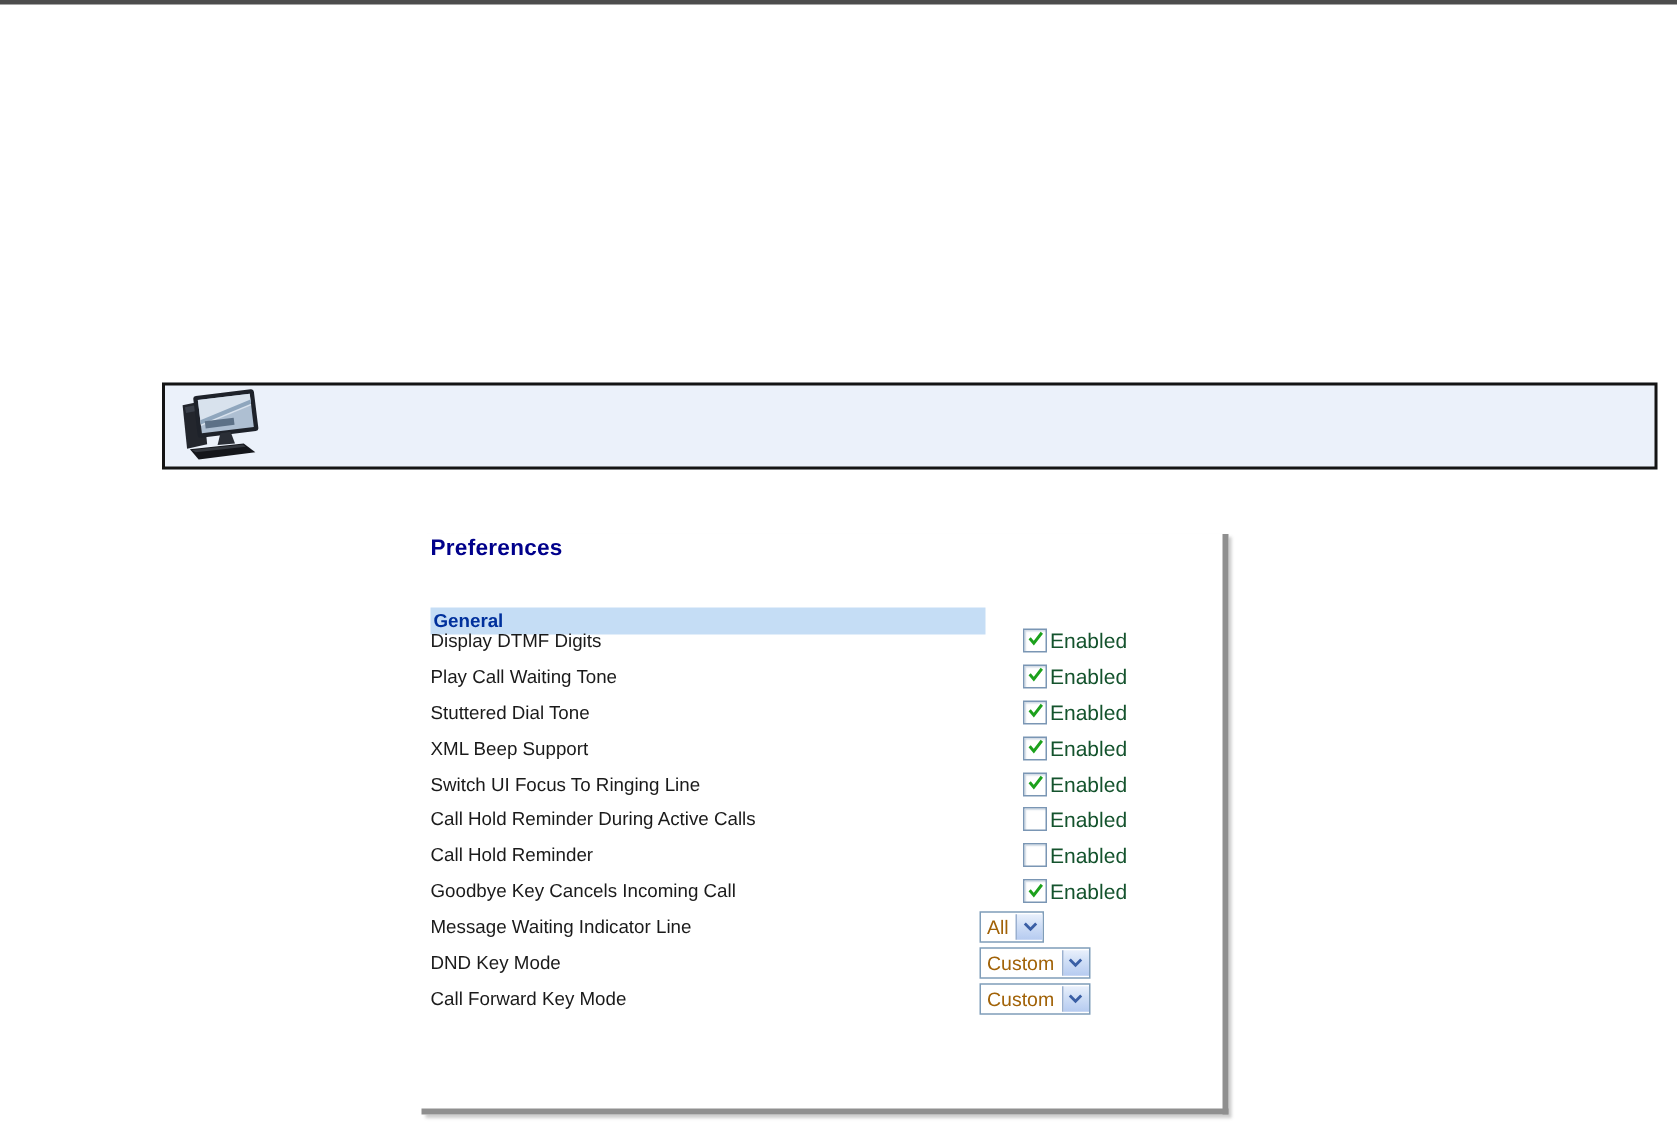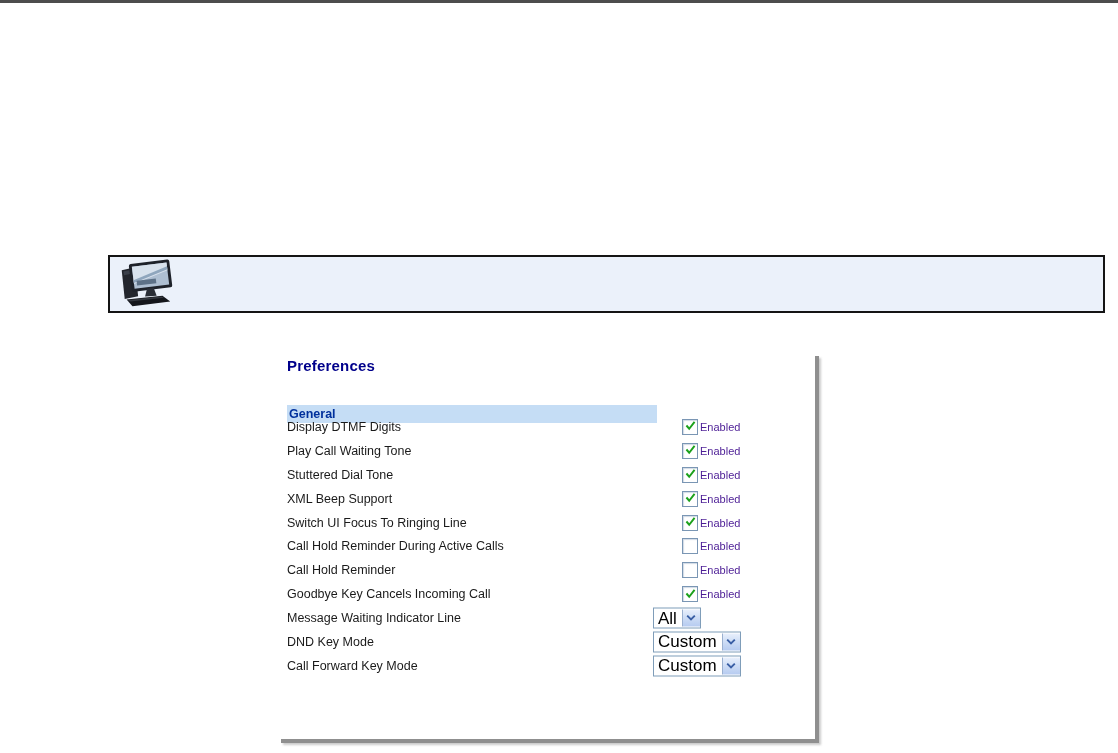--- a/index.html
+++ b/index.html
@@ -44,33 +44,33 @@
     position:absolute;left:6px;top:50%;transform:translateY(-50%);
     font-size:12.5px;color:#1a1a1a;white-space:nowrap;
   }
   .ctl-check{position:absolute;left:401px;top:50%;transform:translateY(-50%);display:flex;align-items:center;}
   .checkbox{
     width:14px;height:14px;background:#ffffff;border:1px solid #7a96b4;
     display:inline-flex;align-items:center;justify-content:center;cursor:pointer;
     box-shadow:inset 1px 1px 1px rgba(122,150,180,.35);
   }
   .checkbox svg{margin-top:-2px;}
-  .enabled-label{font-size:11px;color:#4c1d95;margin-left:2px;}
+  .enabled-label{font-size:14px;color:#14532d;margin-left:2px;}
   .textbox{
     position:absolute;left:372px;top:50%;transform:translateY(-50%);
     width:148px;height:18px;border:1px solid #7f9db9;outline:1px solid #c6d6ea;
     font-family:"Liberation Sans", sans-serif;font-size:12.5px;color:#111;
     padding:0 0 0 3px;background:#fff;
   }
   .selectbox{
     position:absolute;left:372px;top:50%;transform:translateY(-50%);
     height:19px;border:1px solid #7f9db9;background:#fff;
     display:inline-flex;align-items:center;cursor:pointer;
   }
-  .sel-text{font-size:17px;color:#000000;padding:0 5px 0 4px;white-space:nowrap;}
+  .sel-text{font-size:13px;color:#a16207;padding:0 5px 0 4px;white-space:nowrap;}
   .sel-btn{
     width:17px;height:17px;margin:0;display:flex;align-items:center;justify-content:center;
     background:linear-gradient(180deg,#e9f0fc 0%,#cfdef6 45%,#b6cbf0 100%);
     border:1px solid #9ab0d0;border-right:none;border-top:none;border-bottom:none;
   }
 </style>
 </head>
 <body style="--navy: #00008b; --sectionBg: #c5ddf5; --sectionFg: #00309c; --shadow: #8f8f8f; --noteBg: #ebf1fa; --rule: #4d4d4d;">
 
 <div class="top-rule"></div>

